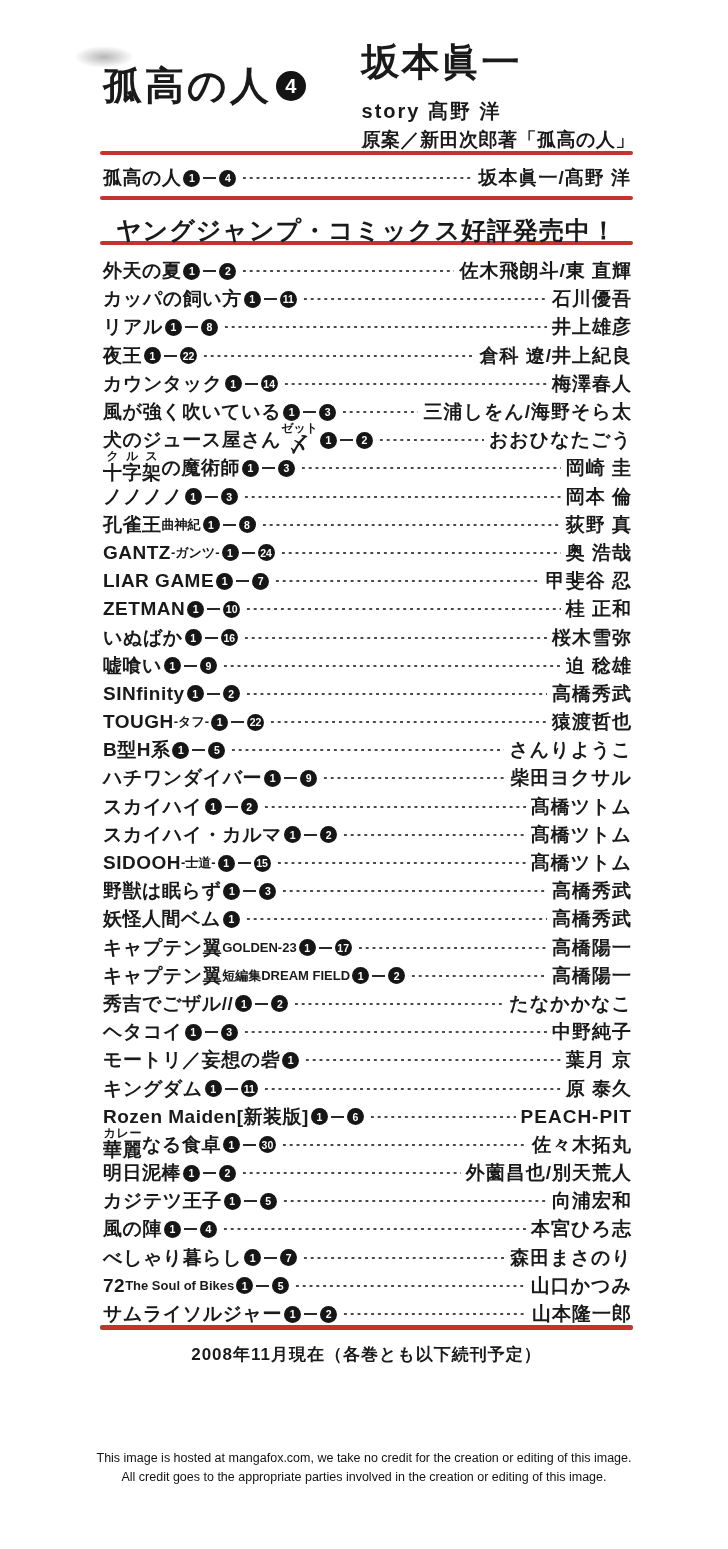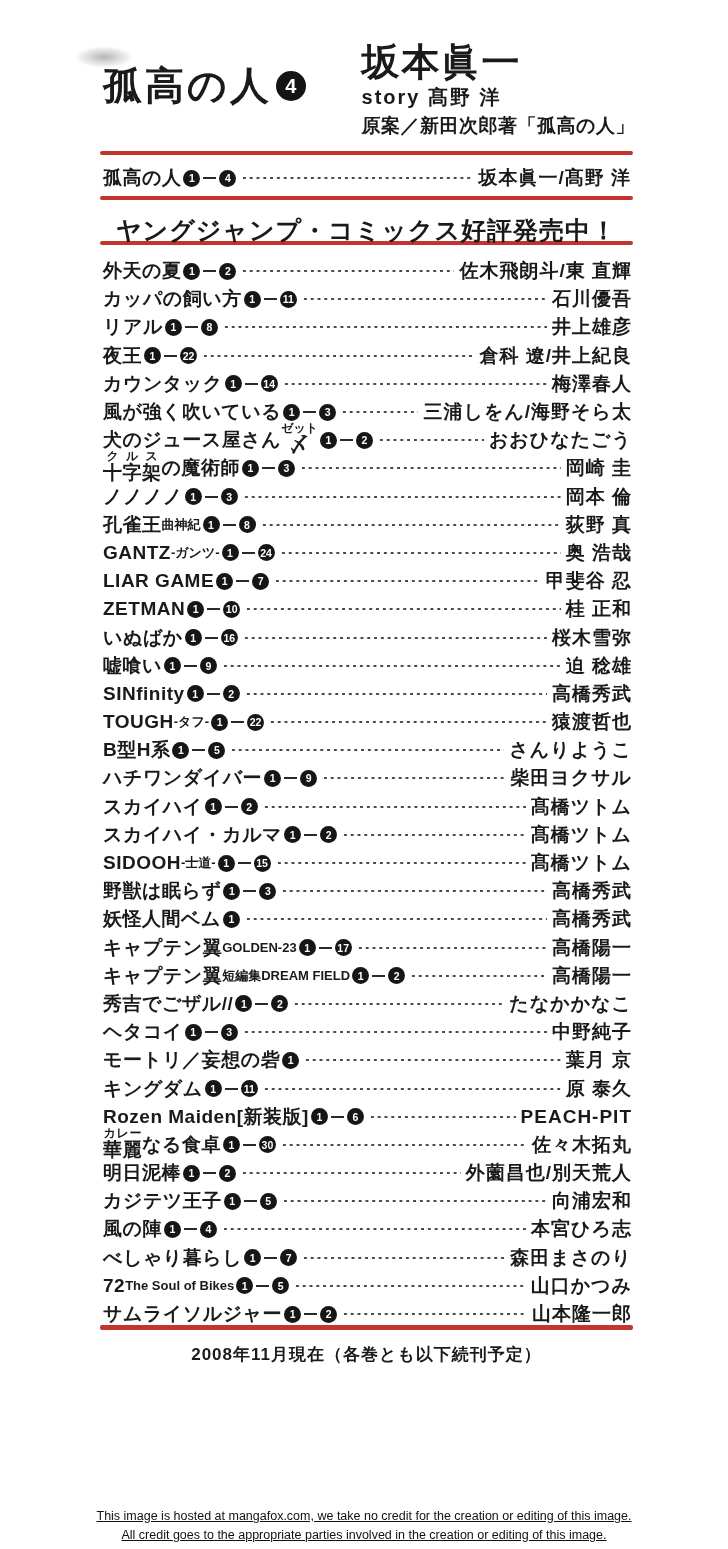--- a/index.html
+++ b/index.html
@@ -16,21 +16,21 @@
     position:absolute;left:103px;top:66px;font-size:39px;font-weight:700;
     letter-spacing:3px;display:flex;align-items:center;white-space:nowrap;line-height:1;
   }
   .big-badge{
     display:inline-flex;align-items:center;justify-content:center;flex:none;
     width:30px;height:30px;border-radius:50%;background:#141414;color:#fff;
     font-size:20px;font-weight:700;letter-spacing:0;margin-left:4px;
   }
   .header-right{position:absolute;right:93px;top:43px;}
   .artist{font-size:38px;font-weight:700;letter-spacing:2px;line-height:1;white-space:nowrap;}
-  .story-credit{font-size:20px;font-weight:600;letter-spacing:2px;margin-top:3px;white-space:nowrap;}
+  .story-credit{font-size:20px;font-weight:600;letter-spacing:2px;margin-top:17px;white-space:nowrap;}
   .original-credit{font-size:19px;font-weight:600;letter-spacing:0.5px;margin-top:2px;white-space:nowrap;}
   
   .rule{position:absolute;left:100px;width:533px;border-radius:2px;}
   
   .row{display:flex;align-items:center;height:28.2px;font-size:19px;font-weight:600;letter-spacing:0.5px;}
   .row .left{display:inline-flex;align-items:center;white-space:nowrap;}
   .row .small-seg{font-size:13px;letter-spacing:0;}
   .row ruby rt{font-size:12px;font-weight:700;letter-spacing:0;}
   .vols{display:inline-flex;align-items:center;margin-left:2px;}
   .vol-badge{
@@ -52,22 +52,22 @@
     font-size:25px;font-weight:700;letter-spacing:1px;margin-top:8px;
   }
   
   .series-list{position:absolute;left:103px;top:257px;width:529px;}
   
   .footer-note{
     position:absolute;left:100px;top:1343px;width:533px;text-align:center;
     font-size:17px;font-weight:700;letter-spacing:1px;
   }
   .disclaimer{
-    position:absolute;left:0;top:1507px;width:728px;text-align:center;
-    font-size:12.5px;font-weight:400;color:#111;line-height:1.5;text-decoration:underline;
+    position:absolute;left:0;top:1449px;width:728px;text-align:center;
+    font-size:12.5px;font-weight:400;color:#111;line-height:1.5;
   }
 </style>
 </head>
 <body>
 
 <div class="page">
 
   <div class="smudge"></div>
 
   <div class="title-left">

